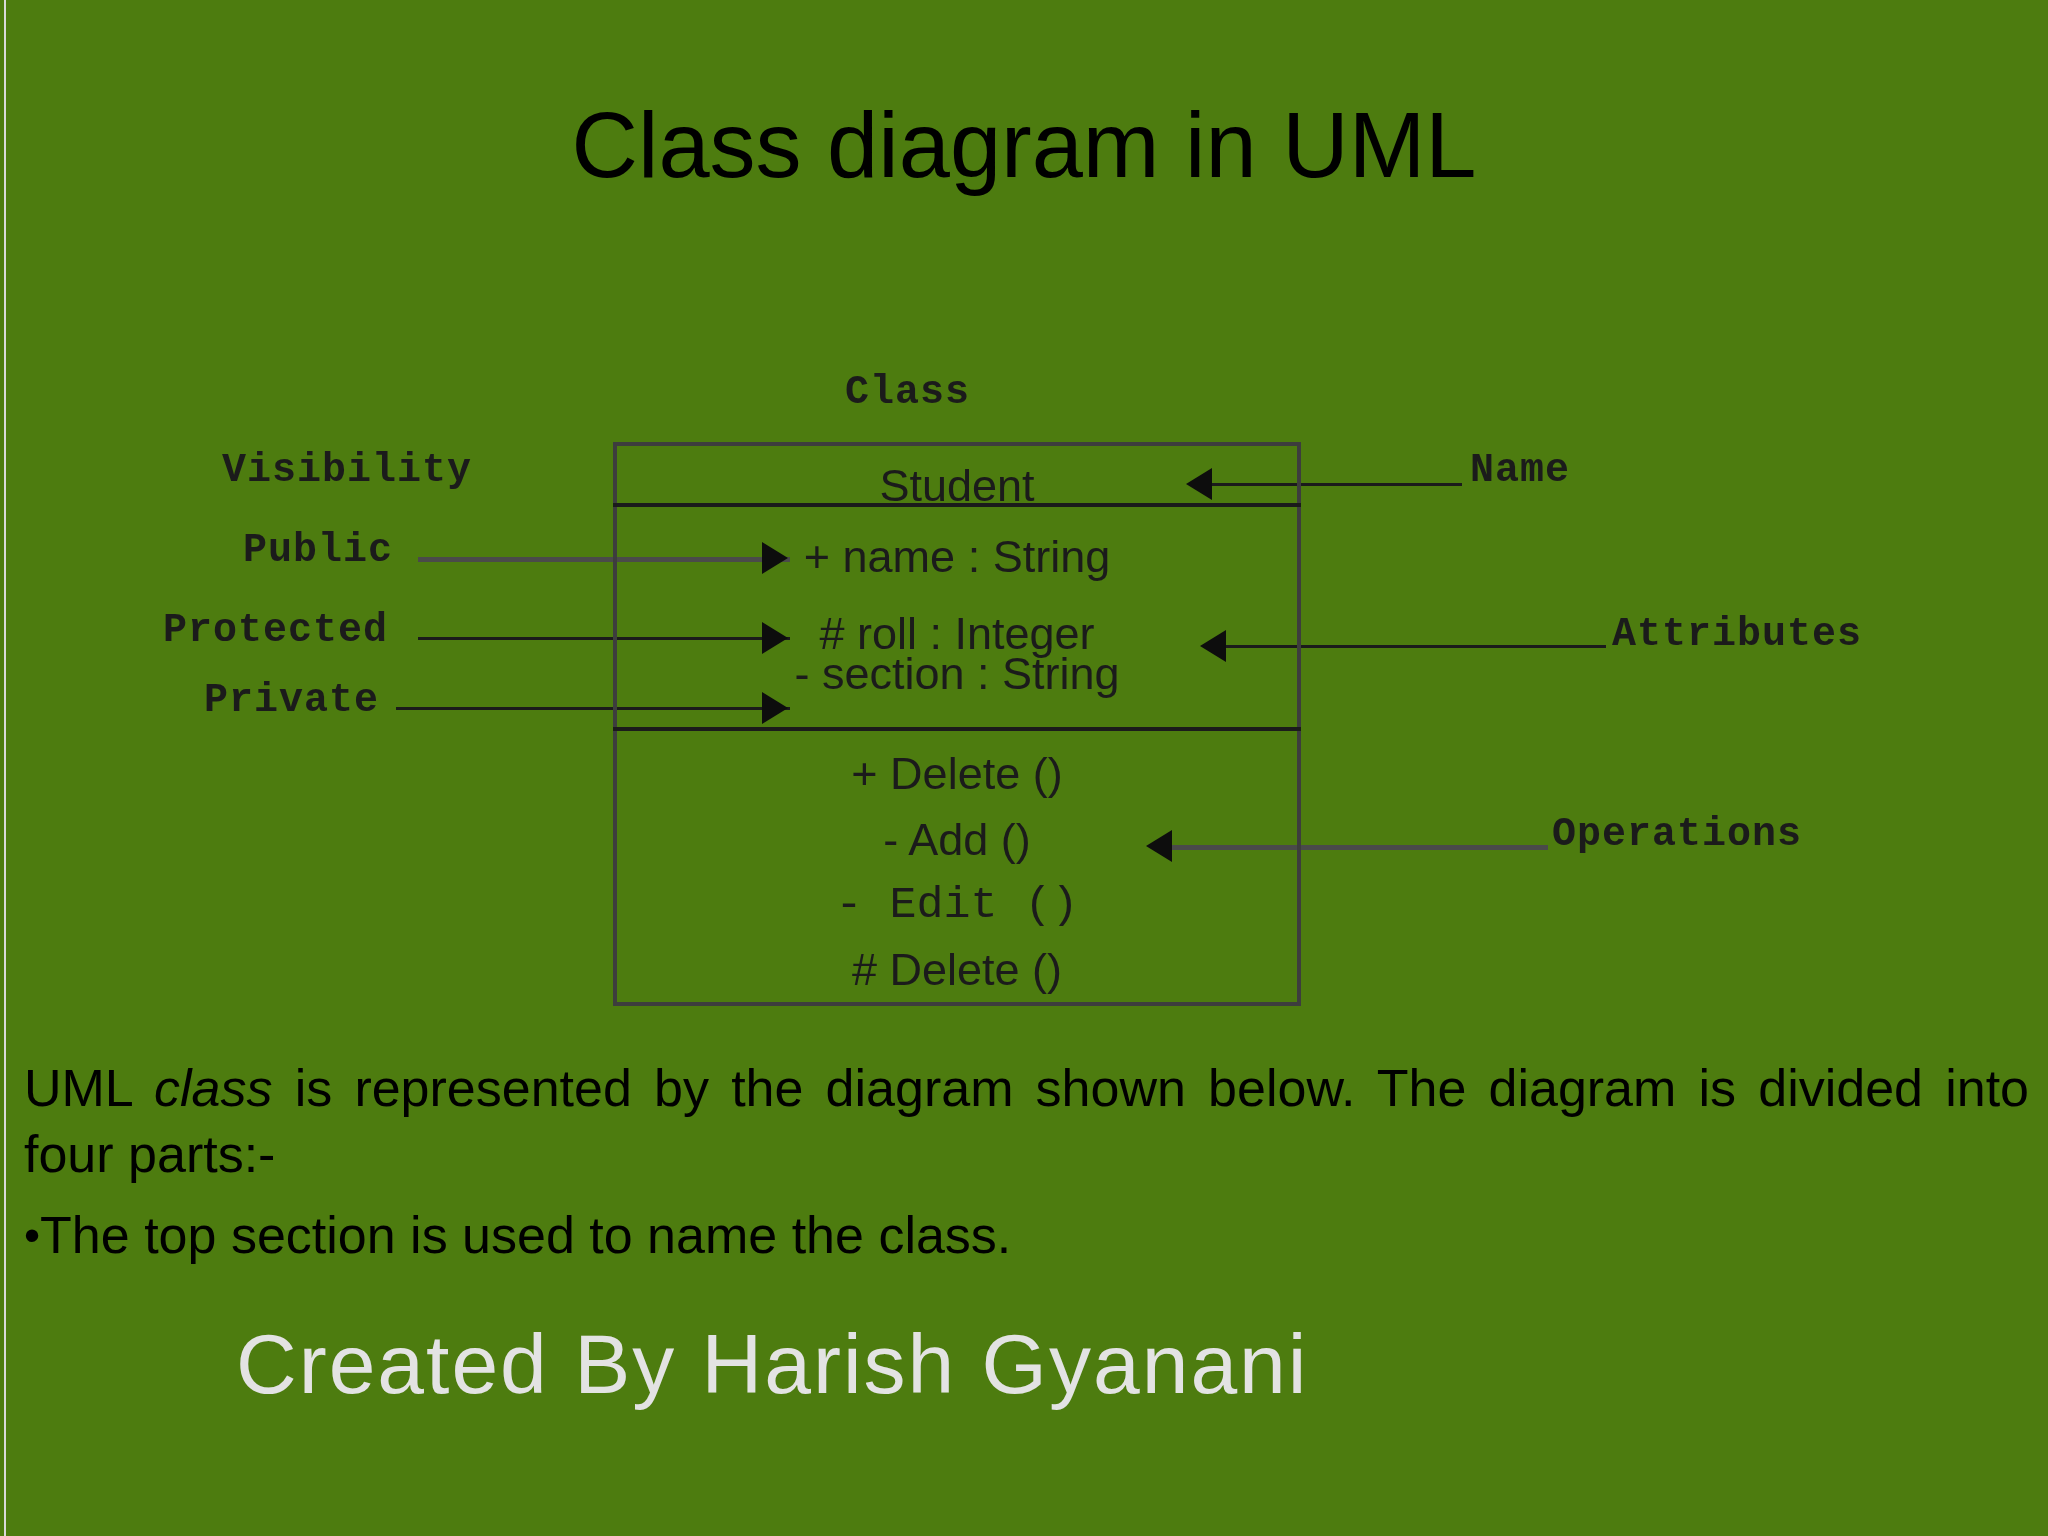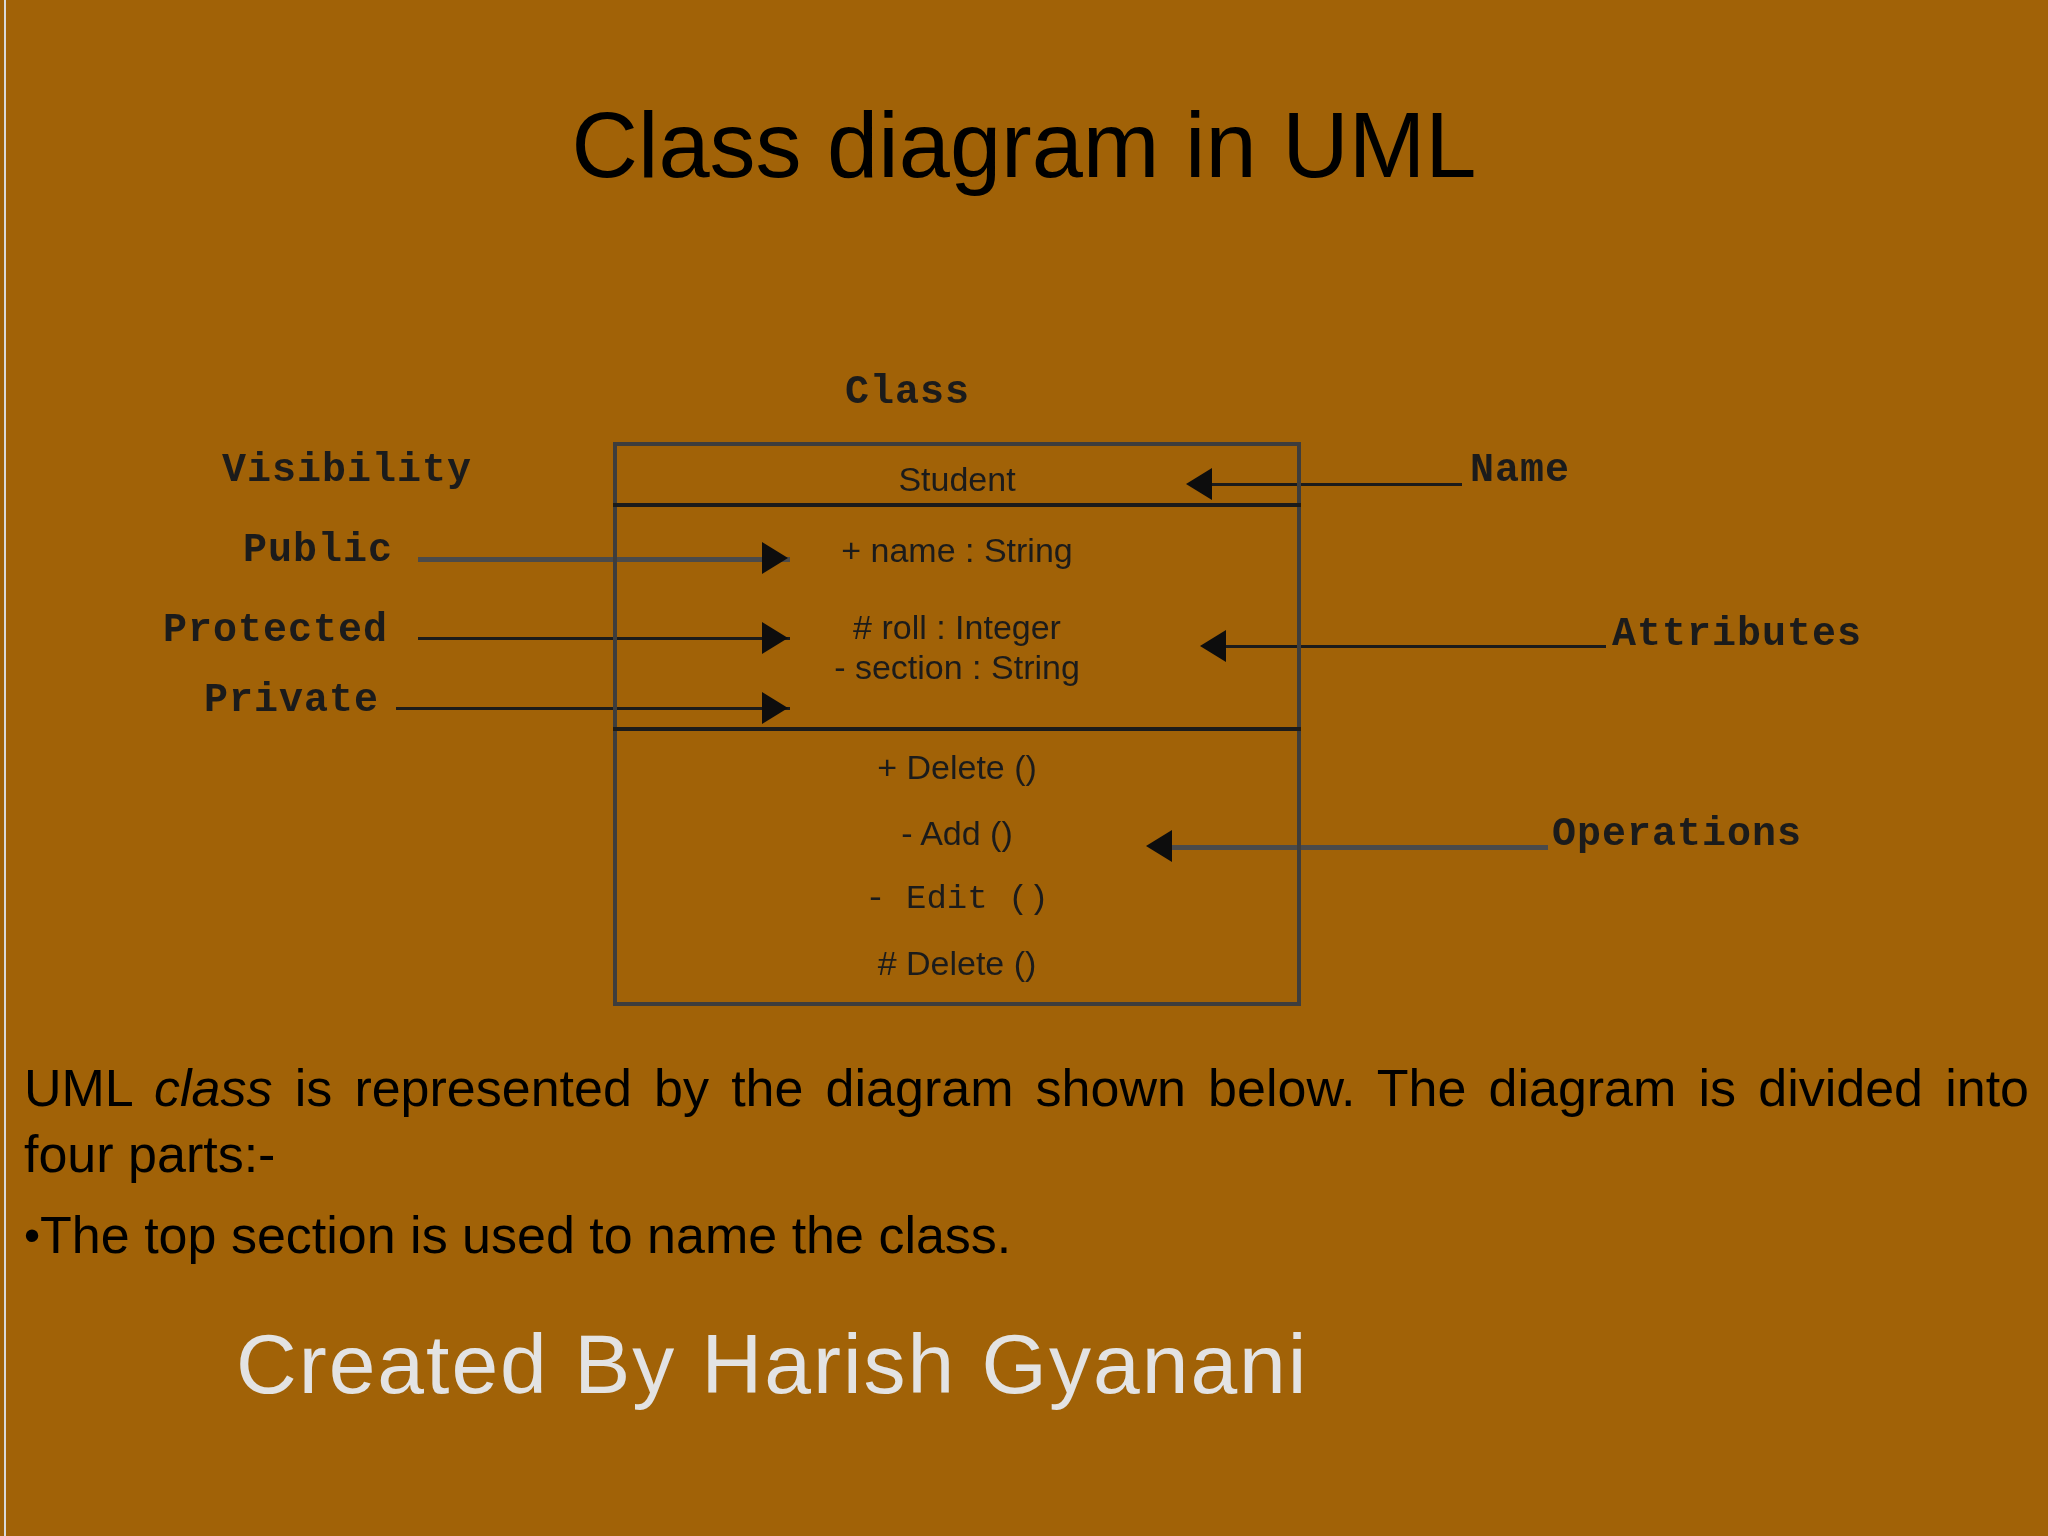--- a/index.html
+++ b/index.html
@@ -15,21 +15,21 @@
     color: #000000;
     position: relative;
   }
 
   
   #slide {
     position: absolute;
     left: 0; top: 0;
     width: 2048px;
     height: 1536px;
-    background: #a16207;
+    background: #4d7c0f;
   }
 
   
   #left-rule {
     position: absolute;
     left: 4px;
     top: 0;
     width: 2px;
     height: 1536px;
     background: #d9d9d9;
@@ -107,21 +107,21 @@
   }
   #divider-1 { top: 503px; }
   #divider-2 { top: 727px; }
 
   .box-row {
     position: absolute;
     width: 688px;
     left: 613px;
     text-align: center;
     font-family: "Liberation Sans", sans-serif;
-    font-size: 34px;
+    font-size: 45px;
     color: #1b1b1b;
     white-space: nowrap;
   }
 
   
   .hline {
     position: absolute;
     height: 3px;
     background: #1b1b1b;
   }

